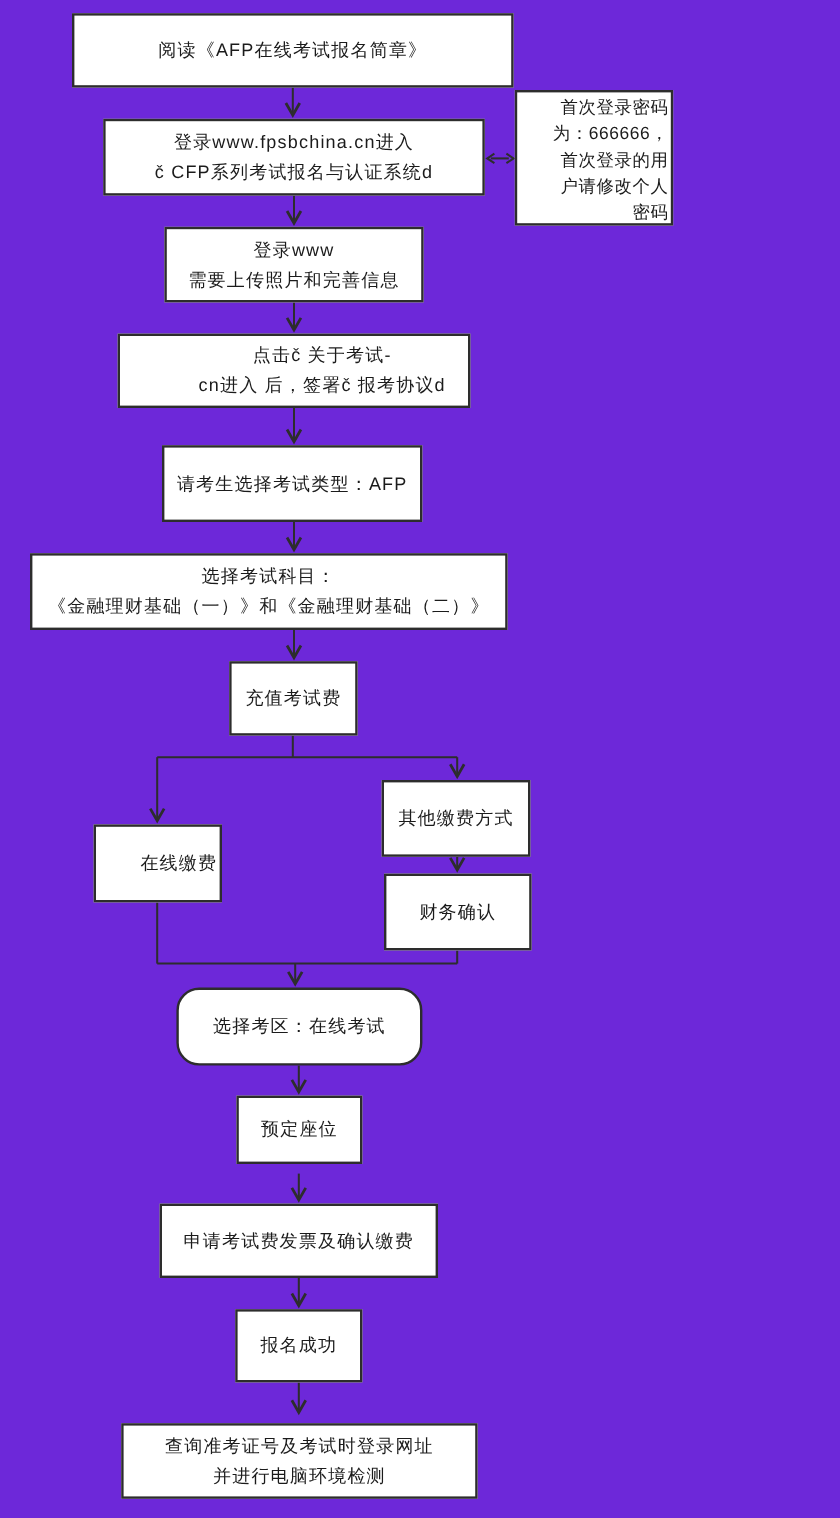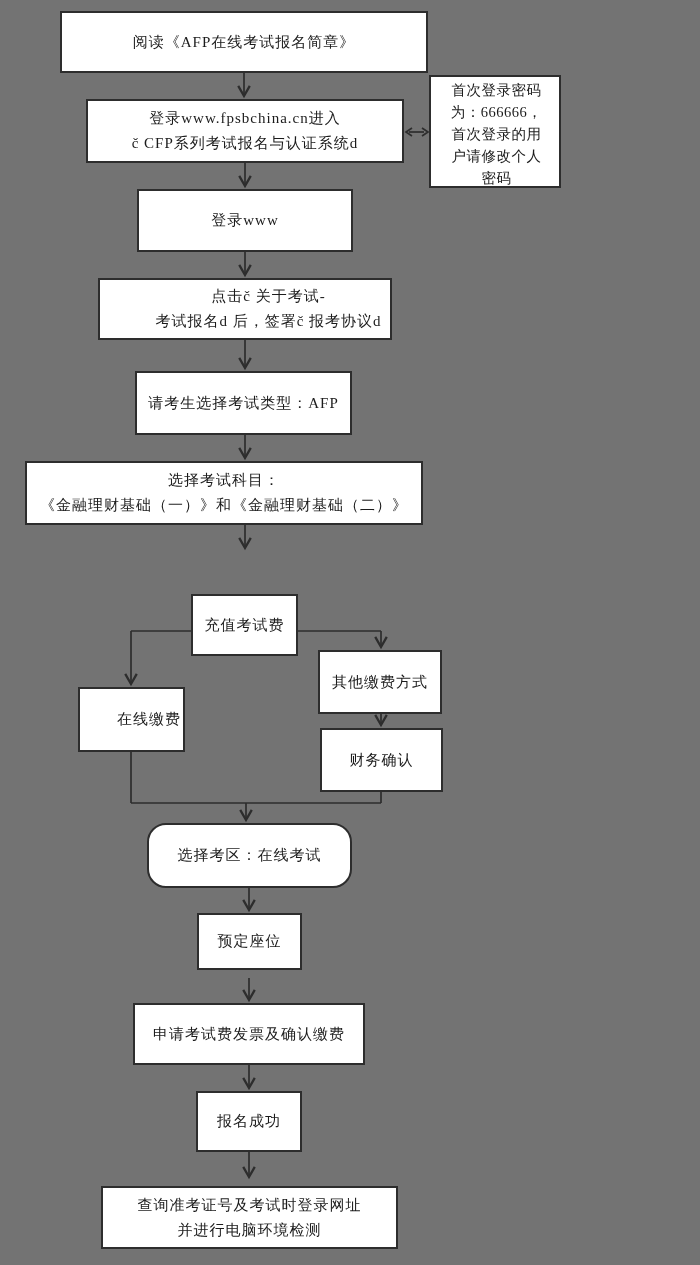--- a/index.html
+++ b/index.html
@@ -4,22 +4,22 @@
 <style>
   html, body {
     margin: 0;
     padding: 0;
     background: #ffffff;
   }
   .canvas {
     position: relative;
     width: 700px;
     height: 1265px;
-    background: #737373;
-    font-family: Liberation Serif, serif;
+    background: #6d28d9;
+    font-family: Liberation Sans, sans-serif;
     color: #1b1b1b;
     overflow: hidden;
   }
   .connectors {
     position: absolute;
     left: 0;
     top: 0;
     width: 700px;
     height: 1265px;
     z-index: 1;
@@ -37,21 +37,21 @@
     font-size: 15px;
     letter-spacing: 1px;
     line-height: 25px;
     z-index: 2;
   }
   .node .ln {
     display: block;
     white-space: nowrap;
   }
   .node.note {
-    align-items: center;
+    align-items: flex-end;
     justify-content: flex-start;
     text-align: left;
     padding: 2px 2px 2px 5px;
     font-size: 14.5px;
     letter-spacing: 0.5px;
     line-height: 22px;
   }
 </style>
 </head>
 <body>
@@ -102,37 +102,38 @@
   <div class="node note" style="left:429px; top:75px; width:132px; height:113px;">
     <span class="ln">首次登录密码</span>
     <span class="ln">为：666666，</span>
     <span class="ln">首次登录的用</span>
     <span class="ln">户请修改个人</span>
     <span class="ln">密码</span>
   </div>
 
   <div class="node" style="left:137px; top:189px; width:216px; height:63px;">
     <span class="ln">登录www</span>
+    <span class="ln">需要上传照片和完善信息</span>
   </div>
 
   <div class="node" style="left:98px; top:278px; width:294px; height:62px;padding-left:47px;">
     <span class="ln">点击č 关于考试-</span>
-    <span class="ln">考试报名d 后，签署č 报考协议d</span>
+    <span class="ln">cn进入 后，签署č 报考协议d</span>
   </div>
 
   <div class="node" style="left:135px; top:371px; width:217px; height:64px;">
     <span class="ln">请考生选择考试类型：AFP</span>
   </div>
 
   <div class="node" style="left:25px; top:461px; width:398px; height:64px;">
     <span class="ln">选择考试科目：</span>
     <span class="ln">《金融理财基础（一）》和《金融理财基础（二）》</span>
   </div>
 
-  <div class="node" style="left:191px; top:551px; width:107px; height:62px;margin-top:43px;">
+  <div class="node" style="left:191px; top:551px; width:107px; height:62px;">
     <span class="ln">充值考试费</span>
   </div>
 
   <div class="node" style="left:78px; top:687px; width:107px; height:65px;padding-left:35px;">
     <span class="ln">在线缴费</span>
   </div>
 
   <div class="node" style="left:318px; top:650px; width:124px; height:64px;">
     <span class="ln">其他缴费方式</span>
   </div>

